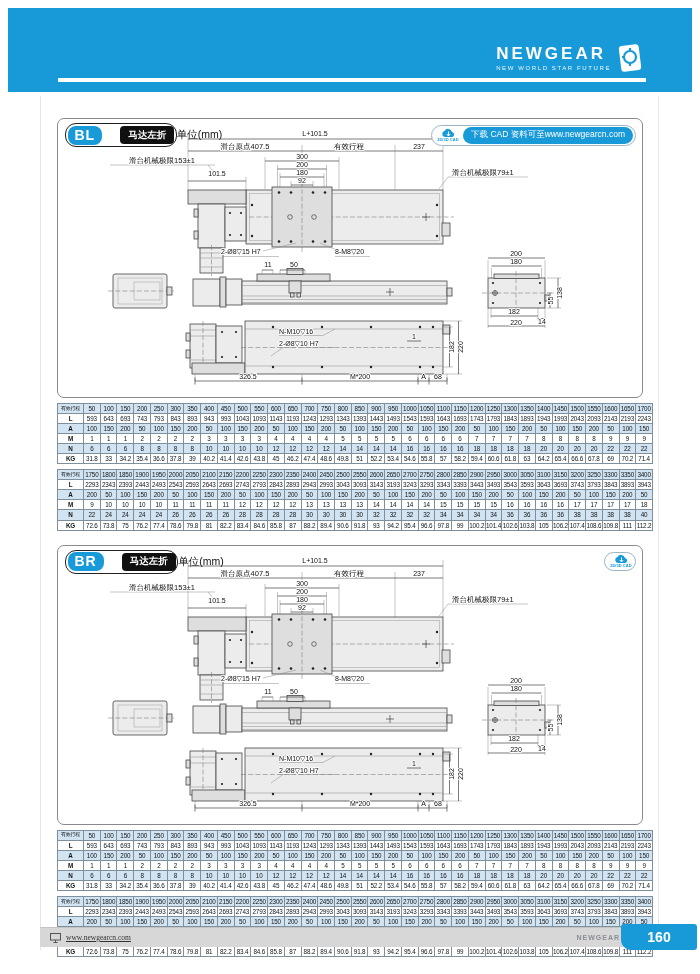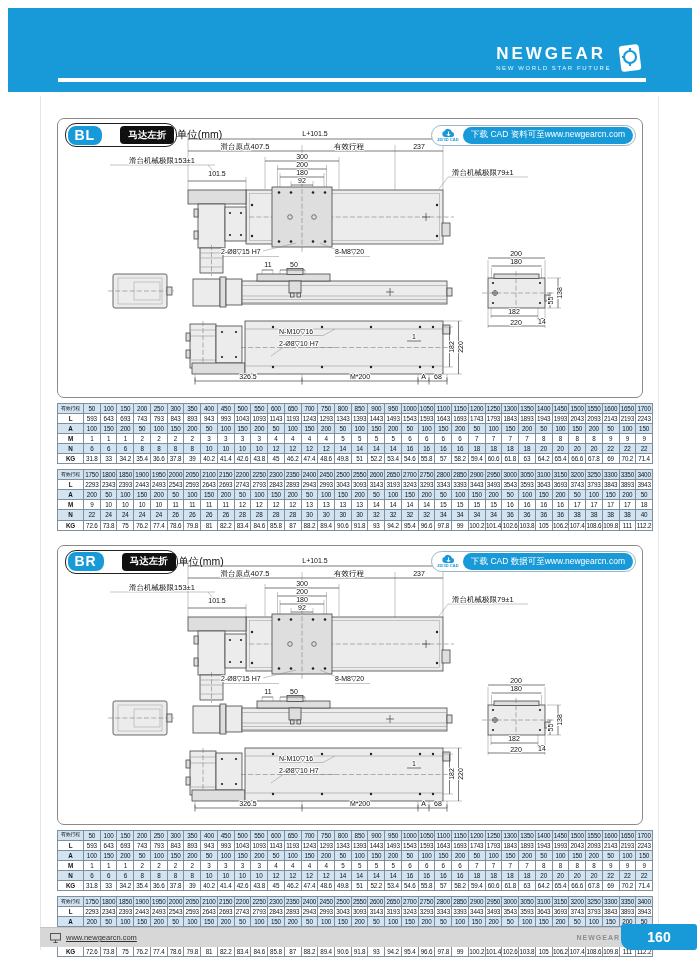--- a/index.html
+++ b/index.html
@@ -48,21 +48,21 @@
   table.spec td { border:0.6px solid #7e909d; text-align:center; padding:1px 0; height:7px;
                   white-space:nowrap; overflow:hidden; letter-spacing:-0.15px; }
   table.spec tr:nth-child(odd) td { background:#d2e3f1; }
   table.spec tr:nth-child(even) td { background:#ffffff; }
   table.spec td.corner { width:26px; font-size:5px; letter-spacing:-0.3px; }
   table.spec td.lbl { font-weight:bold; }
   
   .footer { position:absolute; left:0; top:924px; width:700px; height:28px; }
   .footer-bar { position:absolute; left:40px; right:61px; top:3px; height:20px; background:#d7d7d7;
                 display:flex; align-items:center; padding:0 10px; border-top:1px solid #c4c4c4; }
-  .footer-link { font-size:7.5px; color:#333; text-decoration:underline; margin-left:5px; }
+  .footer-link { font-size:7.5px; color:#333; text-decoration:underline; margin-left:5px;font-family:Liberation Serif, serif; }
   .mini-brand { margin-left:auto; display:flex; align-items:center; gap:2px;
                 color:#8a8f94; font-size:7px; font-weight:bold; letter-spacing:1px; }
   .mini-mark { width:7px; height:9px; background:#9aa0a6; display:inline-block;
                clip-path:polygon(15% 0,100% 0,85% 100%,0 100%); }
   .page-badge { position:absolute; right:3px; top:0; width:76px; height:26px; background:#189ad8;
                 color:#fff; font-size:14px; font-weight:bold; display:flex; align-items:center;
                 justify-content:center; border-radius:3px 3px 3px 10px; }
   
   .ln { stroke:#444; stroke-width:.7; fill:none; }
   .thin { stroke:#8b8b8b; stroke-width:.5; fill:none; }
@@ -873,21 +873,20 @@
         </span>
         <span class="unit">单位(mm)</span>
         <span class="cad-wrap">
           <span class="cad-cloud">
             <svg width="15" height="10" viewBox="0 0 15 10">
                 <path d="M4 9a3 3 0 0 1-.5-5.9A4 4 0 0 1 11 4a2.6 2.6 0 0 1 .4 5z" fill="#189ad8"></path>
                 <path d="M7.5 3.5v4 M5.8 6l1.7 2 1.7-2" stroke="#fff" stroke-width="1" fill="none"></path>
               </svg>
             <span class="cc-label">2D/3D CAD</span>
           </span>
-          <a class="cad-btn">下载 CAD 数据可至www.newgearcn.com</a>
         </span>
       </div>
     </div>
     <table class="spec">
         <tbody>
           <tr>
             <td class="corner">有效行程</td>
             <td class="hd">50</td>
             <td class="hd">100</td>
             <td class="hd">150</td>

